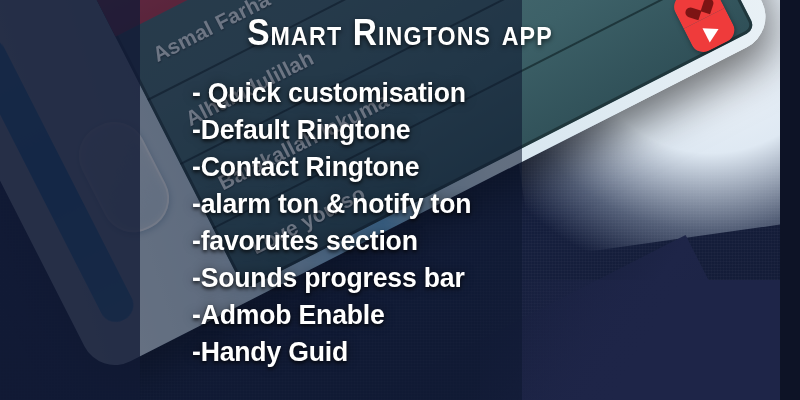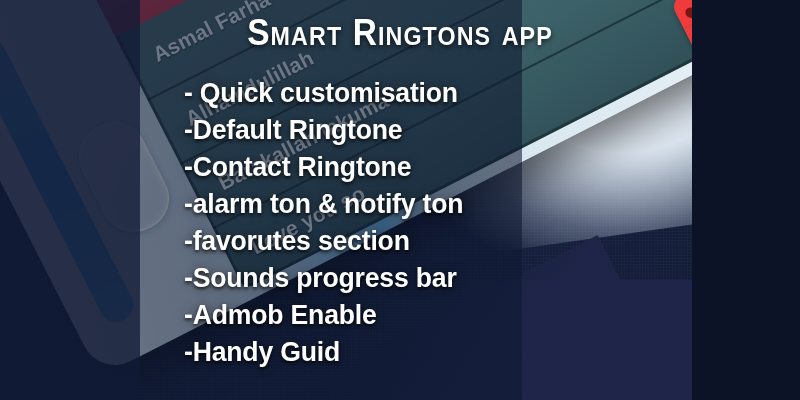--- a/index.html
+++ b/index.html
@@ -2,21 +2,21 @@
 <html><head>
 <meta charset="utf-8">
 <style>
   html, body {
     margin: 0;
     padding: 0;
     background: #0d1326;
   }
   #stage {
     position: relative;
-    width: 692px;
+    width: 780px;
     height: 400px;
     overflow: hidden;
     background: #16203f;
     font-family: "Liberation Sans", sans-serif;
     user-select: none;
   }
 
   
   .bg-navy {
     position: absolute;
@@ -226,21 +226,21 @@
     font-size: 36px;
     font-weight: bold;
     font-variant: small-caps;
     letter-spacing: 1.2px;
     transform: scaleX(.93);
     text-shadow: 0 2px 5px rgba(0,0,0,.7);
   }
 
   .bullets {
     position: absolute;
-    left: 184px;
+    left: 192px;
     top: 74px;
     width: 540px;
   }
   .bullet {
     color: #ffffff;
     font-family: "Liberation Sans", sans-serif;
     font-size: 28px;
     font-weight: bold;
     line-height: 37px;
     letter-spacing: -.2px;

